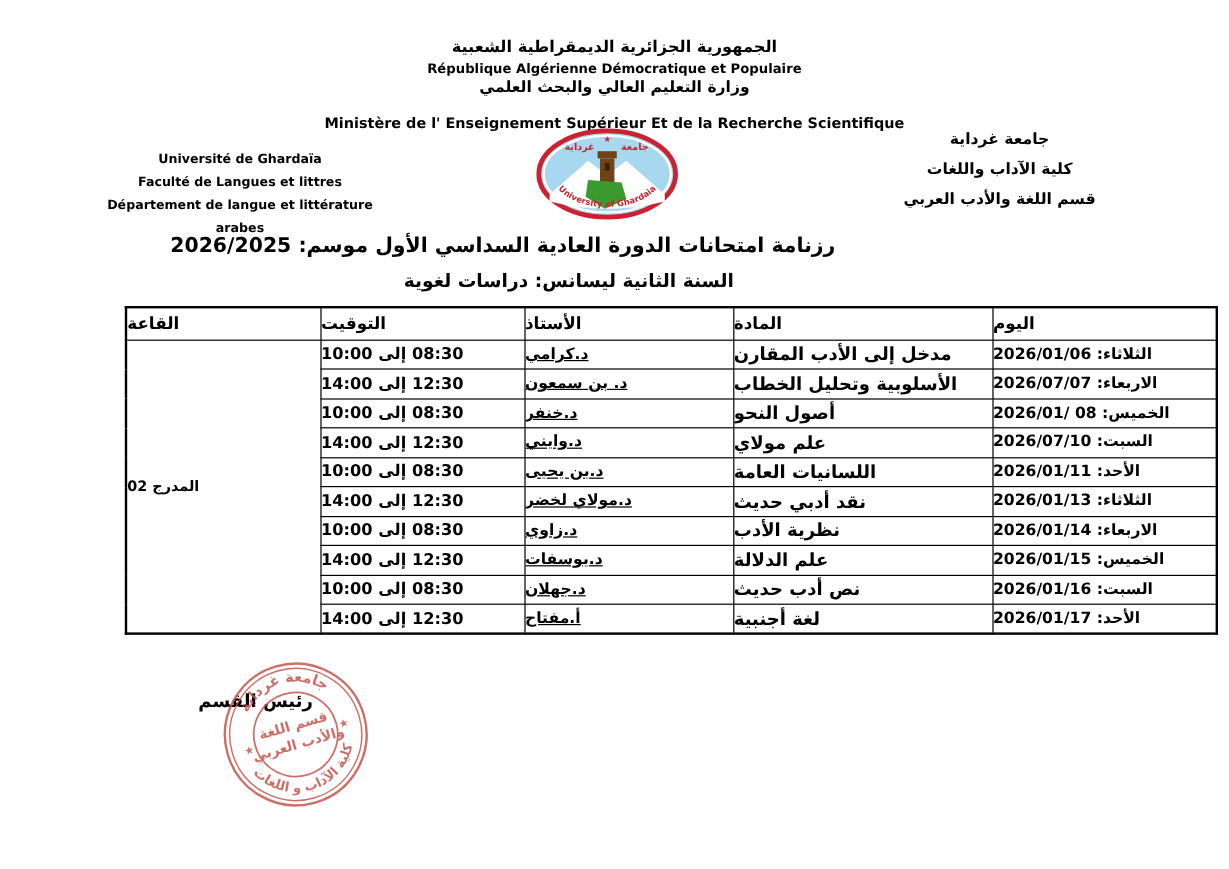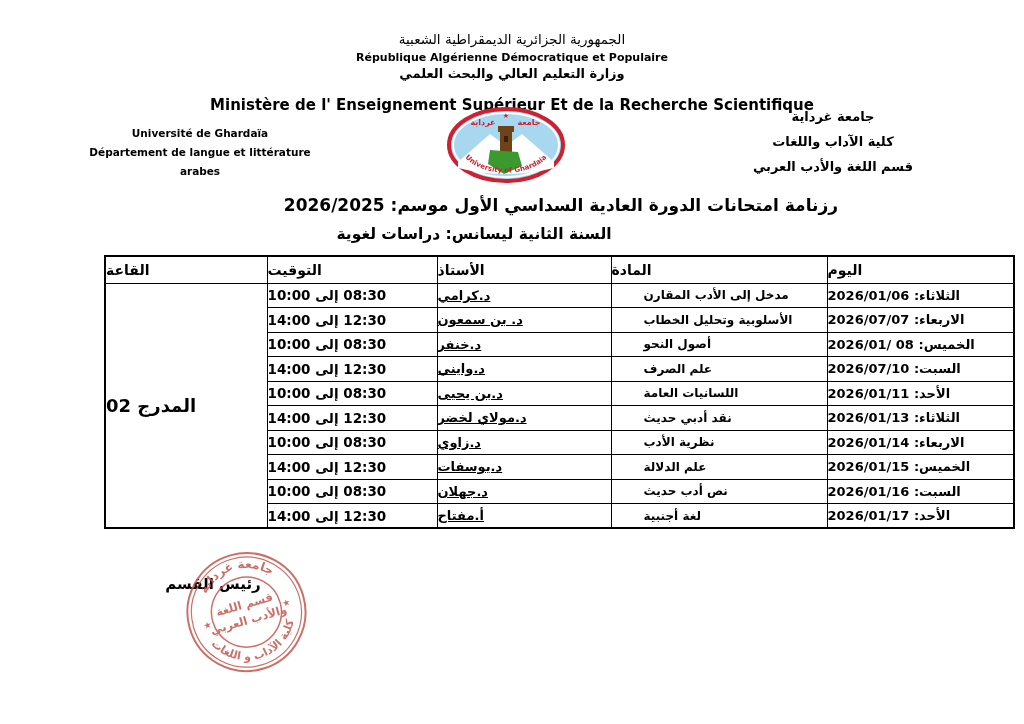--- a/index.html
+++ b/index.html
@@ -3,71 +3,72 @@
 <meta charset="utf-8">
 <style>
   * { margin:0; padding:0; box-sizing:border-box; }
   html,body { background:#ffffff; }
   .page {
     position:relative; width:1024px; height:724px; background:#fff;
     font-family:"DejaVu Sans", sans-serif; color:#000; overflow:hidden;
   }
   
   .gov-header { position:absolute; top:31px; left:0; width:1024px; text-align:center; }
-  .gov-ar  { font-size:13.5px; font-weight:normal; letter-spacing:1.5px; direction:rtl; margin-bottom:4px; }
+  .gov-ar  { font-size:13.5px; font-weight:bold; letter-spacing:1.5px; direction:rtl; margin-bottom:4px; }
   .gov-fr  { font-size:11px;  font-weight:bold; margin-bottom:2px; }
   .min-ar  { font-size:13px;  font-weight:bold; letter-spacing:1.5px; direction:rtl; margin-bottom:15px; }
-  .min-fr  { font-size:15px;  font-weight:bold; }
+  .min-fr  { font-size:12px;  font-weight:bold; }
   
   .inst-left { position:absolute; top:124px; left:78px; width:244px; text-align:center;
                font-size:10.5px; font-weight:bold; line-height:19px; }
   .inst-right { position:absolute; top:104px; left:730px; width:206px; text-align:center;
                 font-size:13px; font-weight:bold; line-height:25px; direction:rtl; }
   
   .logo-wrap { position:absolute; top:106px; left:446px; }
   
-  .doc-title    { position:absolute; top:195px; left:0; width:838px; text-align:right;
+  .doc-title    { position:absolute; top:195px; left:0; width:838px; text-align:center;
                   font-size:17px; font-weight:bold; direction:rtl; }
   .doc-subtitle { position:absolute; top:225px; left:0; width:948px; text-align:center;
                   font-size:15.5px; font-weight:bold; direction:rtl; }
   
   table.exam { position:absolute; top:255px; left:104px; width:909px;
                border-collapse:collapse; table-layout:fixed; direction:rtl; }
   table.exam th, table.exam td {
     border:1.5px solid #000; text-align:left; vertical-align:middle;
     font-weight:bold; overflow:hidden; white-space:nowrap;
   }
   table.exam { border:2px solid #000; }
   table.exam thead tr { height:27px; }
   table.exam tbody tr { height:24.5px; }
   th.h-cell { font-size:14px; }
   td.c-day  { font-size:13px; }
-  td.c-sub  { font-size:12px;padding-left:32px; }
+  td.c-sub  { font-size:15px; }
   td.c-prof { font-size:13px;text-decoration:underline; }
   td.c-time { font-size:13.5px; }
-  td.c-room { font-size:18px; }
+  td.c-room { font-size:12px; }
   
   .signature { position:absolute; top:527px; left:148px; width:130px; text-align:center;
                font-size:15px; font-weight:bold; direction:rtl;margin-top:48px; }
   .stamp-wrap { position:absolute; top:545px; left:180px; transform:rotate(-16deg); opacity:.85; }
 </style>
 </head>
 <body>
 
 <div class="page">
 
   <div class="gov-header">
     <div class="gov-ar">الجمهورية الجزائرية الديمقراطية الشعبية</div>
     <div class="gov-fr">République Algérienne Démocratique et Populaire</div>
     <div class="min-ar">وزارة التعليم العالي والبحث العلمي</div>
     <div class="min-fr">Ministère de l' Enseignement Supérieur Et de la Recherche Scientifique</div>
   </div>
 
   <div class="inst-left">
     <div>Université de Ghardaïa</div>
+    <div>Faculté de Langues et littres</div>
     <div>Département de langue et littérature arabes</div>
   </div>
 
   <div class="logo-wrap">
     <svg width="120" height="78" viewBox="0 0 120 78">
       <ellipse cx="60" cy="39" rx="57" ry="36" fill="#a8d8f0" stroke="#cc2130" stroke-width="4"></ellipse>
       <ellipse cx="60" cy="39" rx="53" ry="32" fill="none" stroke="#ffffff" stroke-width="2"></ellipse>
       <path d="M12,56 L44,28 L60,40 L76,28 L108,56 L108,62 Q60,74 12,62 Z" fill="#ffffff"></path>
       <rect x="52" y="20" width="16" height="6" fill="#6e4318"></rect>
       <rect x="54" y="26" width="12" height="24" fill="#6e4318"></rect>
@@ -126,21 +127,21 @@
         <td class="c-time">12:30 إلى 14:00</td>
       </tr>
       <tr>
         <td class="c-day">الخميس: 08 /2026/01</td>
         <td class="c-sub">أصول النحو</td>
         <td class="c-prof">د.خنفر</td>
         <td class="c-time">08:30 إلى 10:00</td>
       </tr>
       <tr>
         <td class="c-day">السبت: 2026/07/10</td>
-        <td class="c-sub">علم الصرف</td>
+        <td class="c-sub">علم مولاي</td>
         <td class="c-prof">د.وايني</td>
         <td class="c-time">12:30 إلى 14:00</td>
       </tr>
       <tr>
         <td class="c-day">الأحد: 2026/01/11</td>
         <td class="c-sub">اللسانيات العامة</td>
         <td class="c-prof">د.بن يحيى</td>
         <td class="c-time">08:30 إلى 10:00</td>
       </tr>
       <tr>

